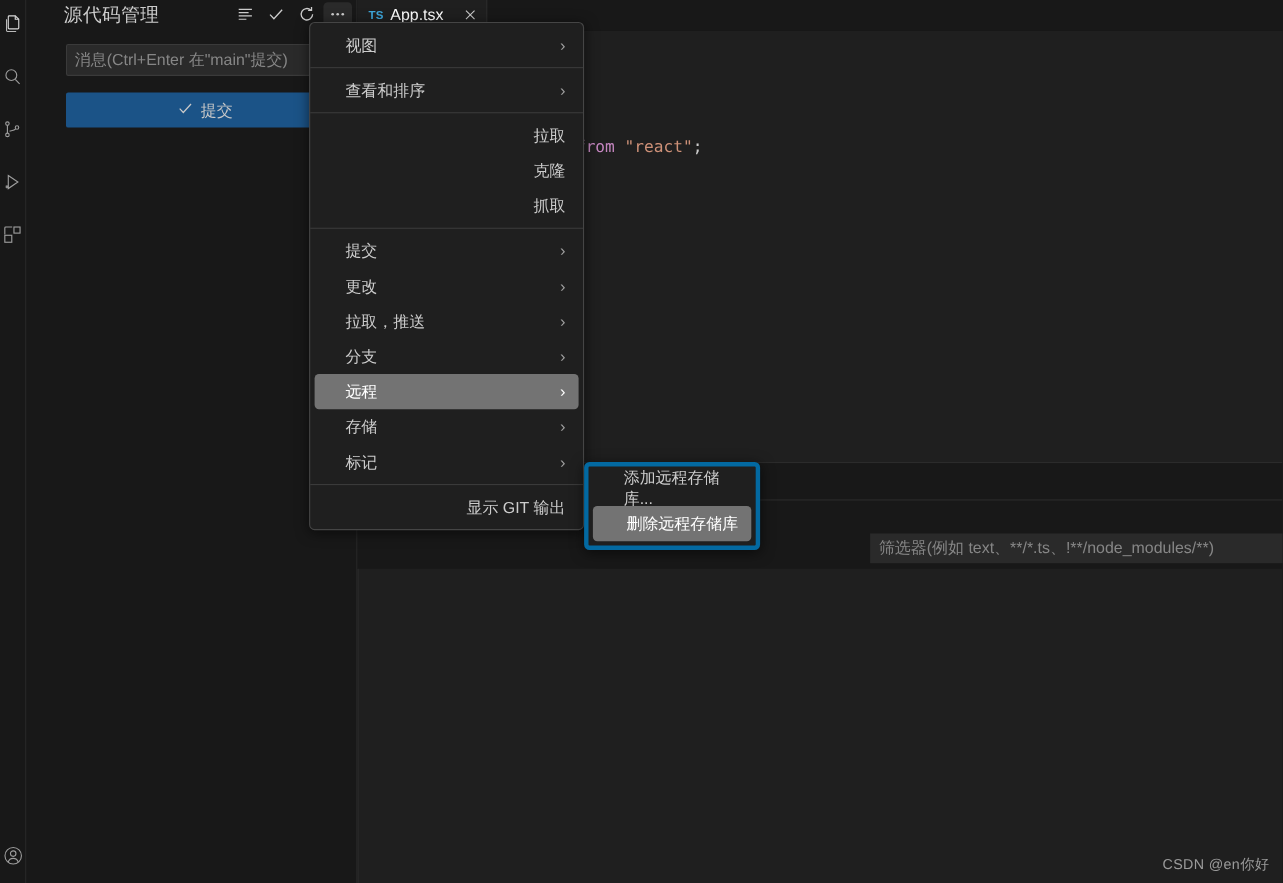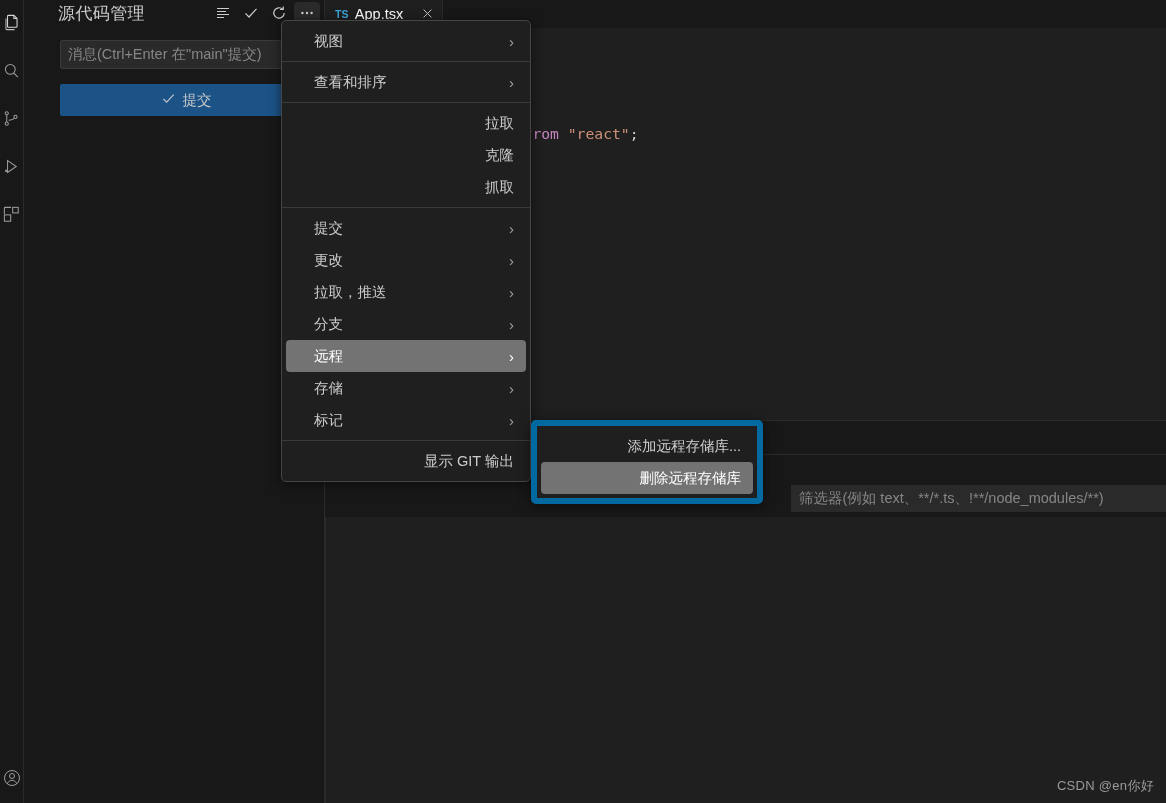--- a/index.html
+++ b/index.html
@@ -133,22 +133,22 @@
     height: 32px; display: flex; align-items: center;
     padding: 0 12px 0 28px; color: #cccccc; font-size: 14.5px; position: relative;
     margin: 0 4px; border-radius: 4px; justify-content: flex-end;
   }
   .menu-item.selected { background: #737373; color: #ffffff; }
   .menu-item .chev { margin-left: auto; color: #a0a0a0; font-size: 15px; line-height: 1; }
   .menu-item.selected .chev { color: #ffffff; }
   .menu-sep { height: 1px; background: #3a3a3a; margin: 4px 0; }
 
   .submenu {
-    position: absolute; left: 531px; top: 420px; width: 232px;
-    background: #1f1f1f; border: 6px solid #0369a1; border-radius: 5px;
+    position: absolute; left: 531px; top: 420px; width: 160px;
+    background: #1f1f1f; border: 4px solid #0369a1; border-radius: 5px;
     box-shadow: 0 2px 12px rgba(0,0,0,.55);
     padding: 4px 0; z-index: 60;
   }
   .submenu .menu-item { padding-left: 28px; }
 
   
   .watermark {
     position: absolute; right: 12px; bottom: 8px;
     color: #9a9a9a; font-size: 13px; letter-spacing: .3px;
   }

